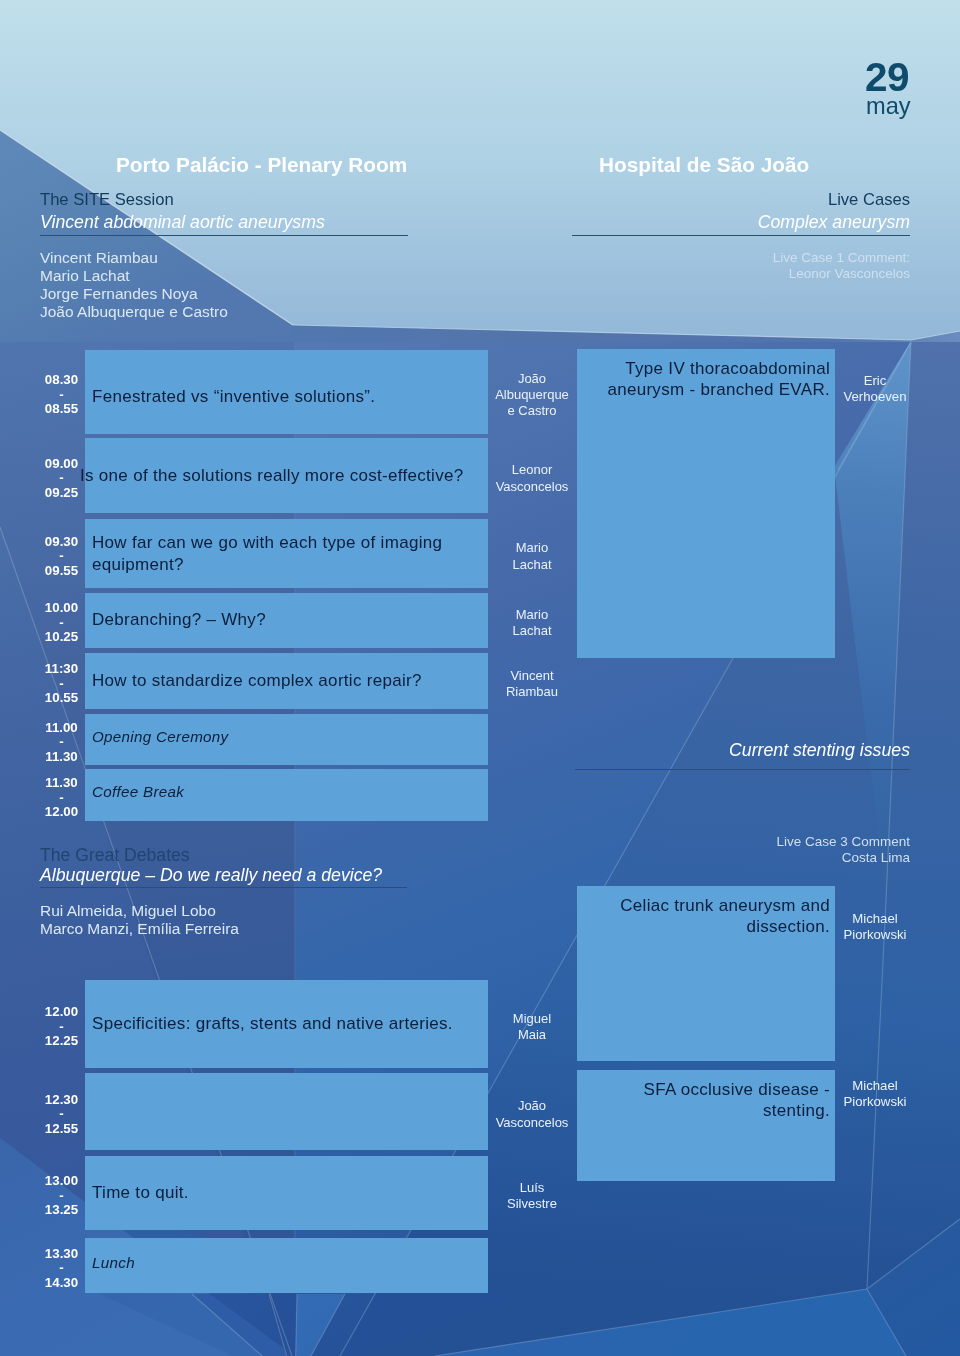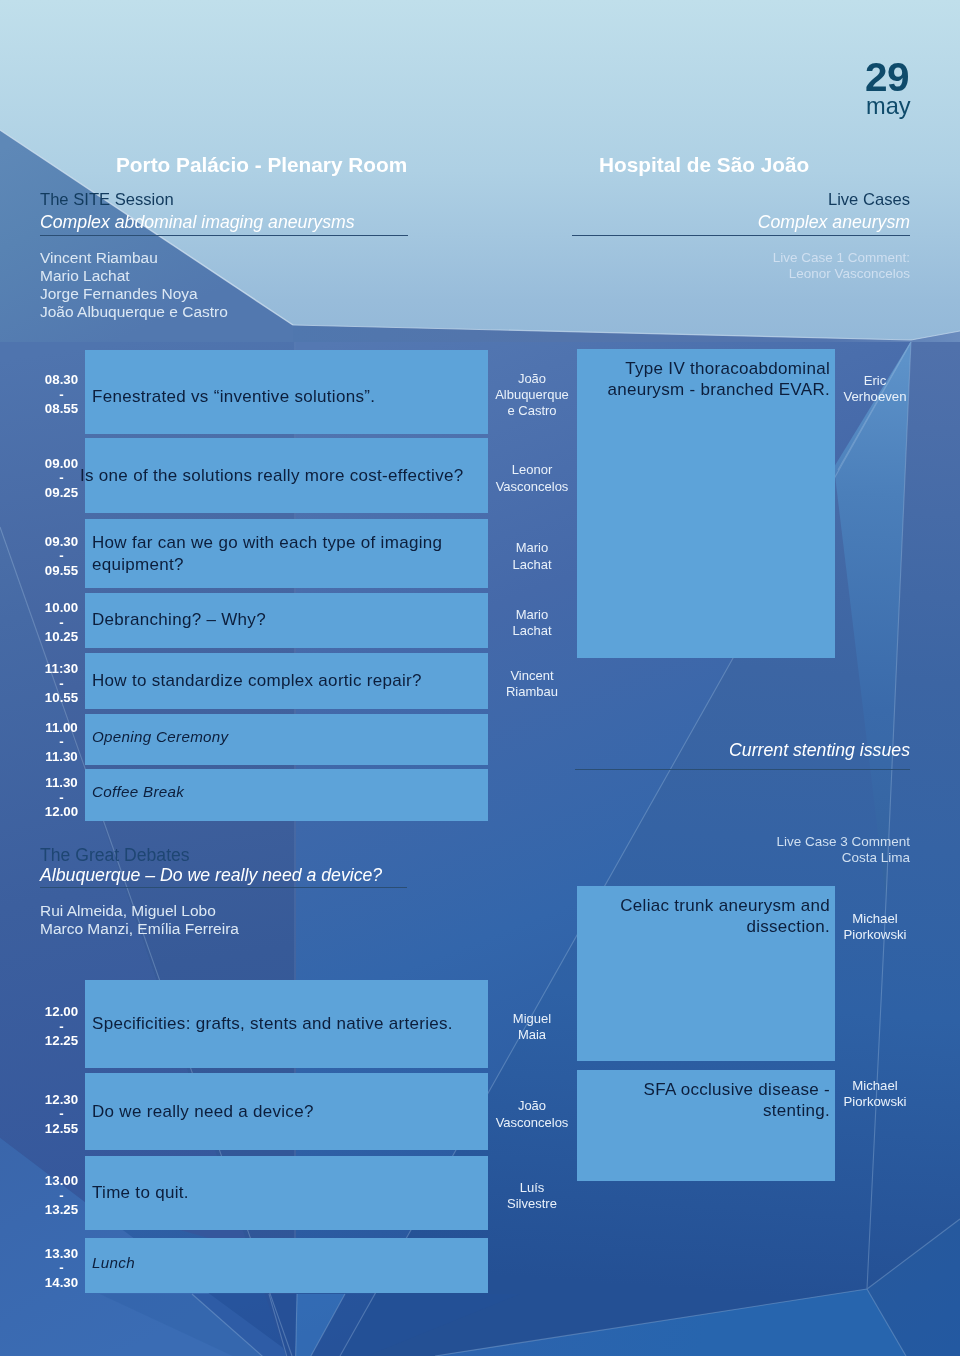--- a/index.html
+++ b/index.html
@@ -140,21 +140,21 @@
  <polygon points="293,325 911,340 960,331 960,342 293,342" fill="url(#gRidge)"></polygon>
  <path d="M0,130 L293,325" stroke="#cfe0ef" stroke-width="1.4" fill="none" opacity="0.8"></path>
  <path d="M293,325 L911,340 L960,331" stroke="#c6daec" stroke-width="1.2" fill="none" opacity="0.7"></path>
 </svg>
 
 <div id="content">
     <div class="abs day-num" style="left:865px;top:57px;">29</div>
     <div class="abs day-mon" style="left:866px;top:95px;">may</div>
     <div class="abs hdr-venue" style="left:116px;top:153px;">Porto Palácio - Plenary Room</div>
     <div class="abs hdr-session" style="left:40px;top:190px;">The SITE Session</div>
-    <div class="abs hdr-sub" style="left:40px;top:212px;">Complex abdominal imaging aneurysms</div>
+    <div class="abs hdr-sub" style="left:40px;top:212px;">Vincent abdominal aortic aneurysms</div>
     <div class="abs hdr-rule" style="left:40px;top:235px;width:368px;"></div>
     <div class="abs hdr-chair" style="left:40px;top:249px;">Vincent Riambau
 Mario Lachat
 Jorge Fernandes Noya
 João Albuquerque e Castro</div>
     <div class="abs hdr-venue" style="left:599px;top:153px;">Hospital de São João</div>
     <div class="abs hdr-session" style="left:540px;top:190px;width:370px;text-align:right;">Live Cases</div>
     <div class="abs hdr-sub" style="left:540px;top:212px;width:370px;text-align:right;">Complex aneurysm</div>
     <div class="abs hdr-rule" style="left:572px;top:235px;width:338px;"></div>
     <div class="abs cmt" style="left:540px;top:250px;width:370px;">Live Case 1 Comment:
@@ -210,21 +210,20 @@
     <div class="abs time" style="left:29px;top:983px;height:88px;width:65px;display:flex;align-items:center;justify-content:center;text-align:center;">12.00
 -
 12.25</div>
     <div class="abs row-title" style="left:92px;top:980px;width:389px;height:88px;display:flex;align-items:center;">Specificities: grafts, stents and native arteries.</div>
     <div class="abs speaker" style="left:487px;top:983px;width:90px;height:88px;display:flex;align-items:center;justify-content:center;flex-direction:column;">Miguel
 Maia</div>
     <div class="abs row-box" style="left:85px;top:1073px;width:403px;height:77px;"></div>
     <div class="abs time" style="left:29px;top:1076px;height:77px;width:65px;display:flex;align-items:center;justify-content:center;text-align:center;">12.30
 -
 12.55</div>
-    <div class="abs row-title" style="left:92px;top:1073px;width:389px;height:77px;display:flex;align-items:center;">Do we really need a device?</div>
     <div class="abs speaker" style="left:487px;top:1076px;width:90px;height:77px;display:flex;align-items:center;justify-content:center;flex-direction:column;">João
 Vasconcelos</div>
     <div class="abs row-box" style="left:85px;top:1156px;width:403px;height:74px;"></div>
     <div class="abs time" style="left:29px;top:1159px;height:74px;width:65px;display:flex;align-items:center;justify-content:center;text-align:center;">13.00
 -
 13.25</div>
     <div class="abs speaker" style="left:487px;top:1159px;width:90px;height:74px;display:flex;align-items:center;justify-content:center;flex-direction:column;">Luís
 Silvestre</div>
     <div class="abs row-title" style="left:92px;top:1156px;width:389px;height:74px;display:flex;align-items:center;">Time to quit.</div>
     <div class="abs row-box" style="left:85px;top:1238px;width:403px;height:55px;"></div>

